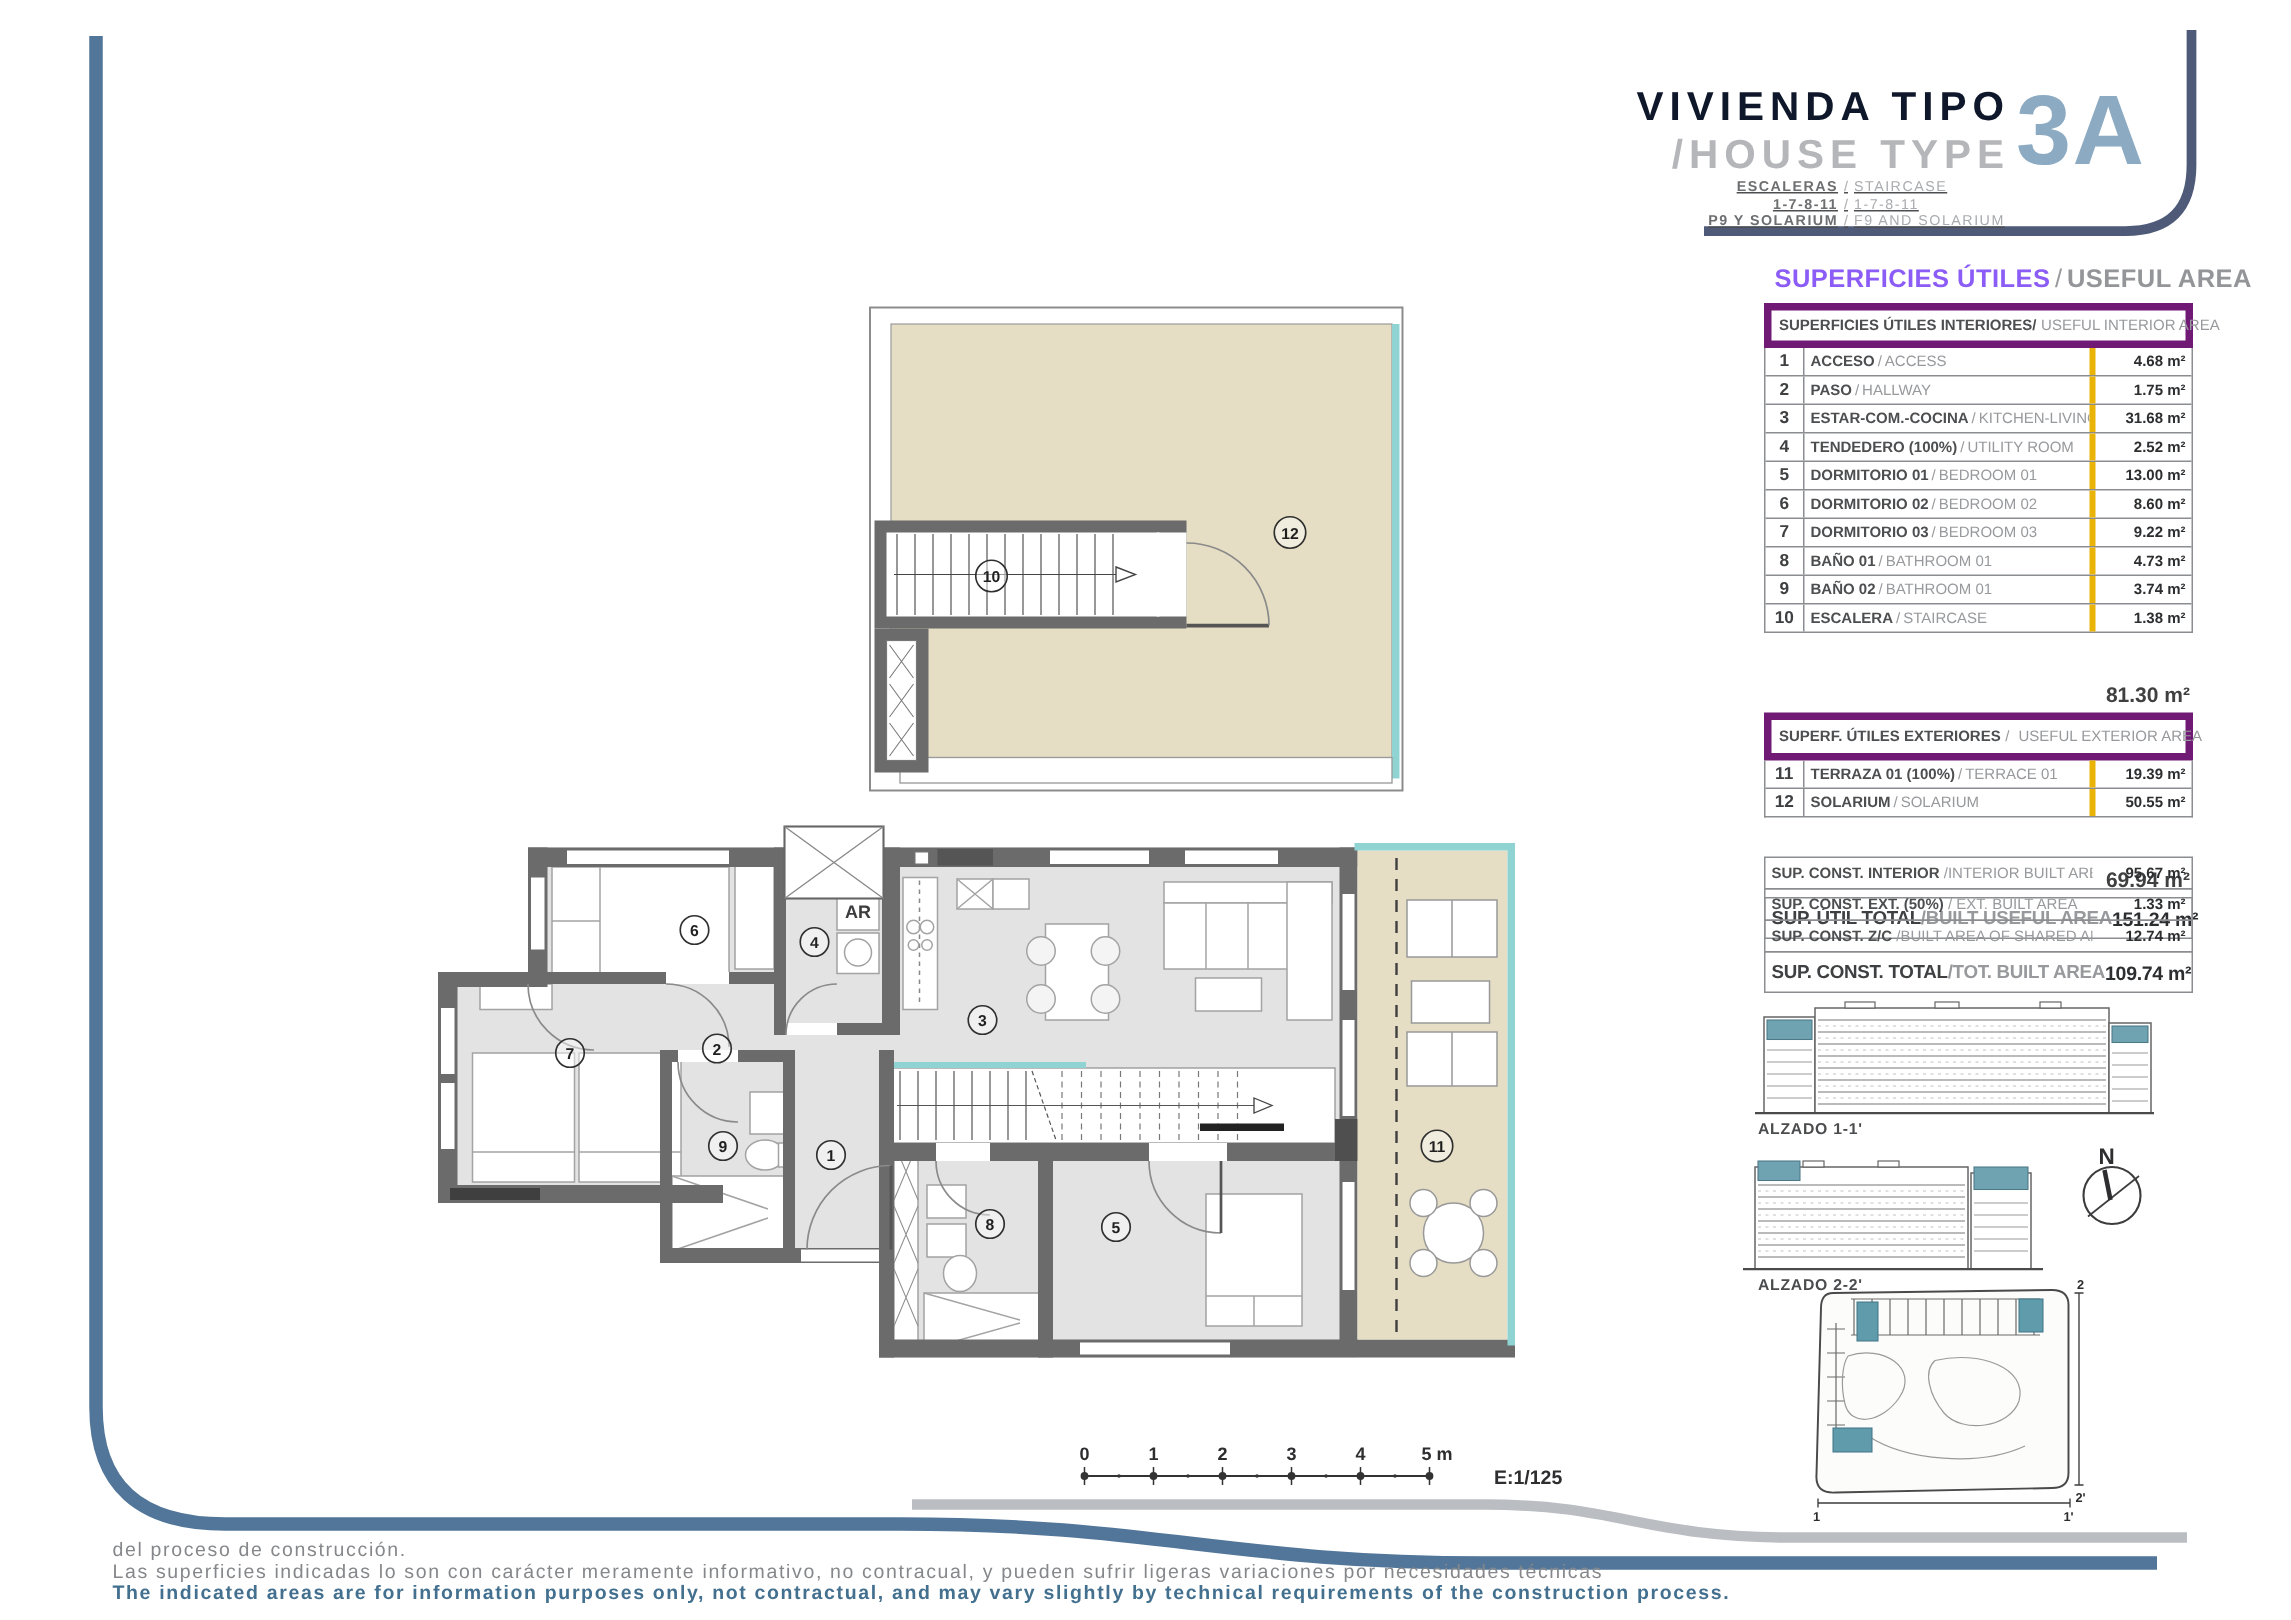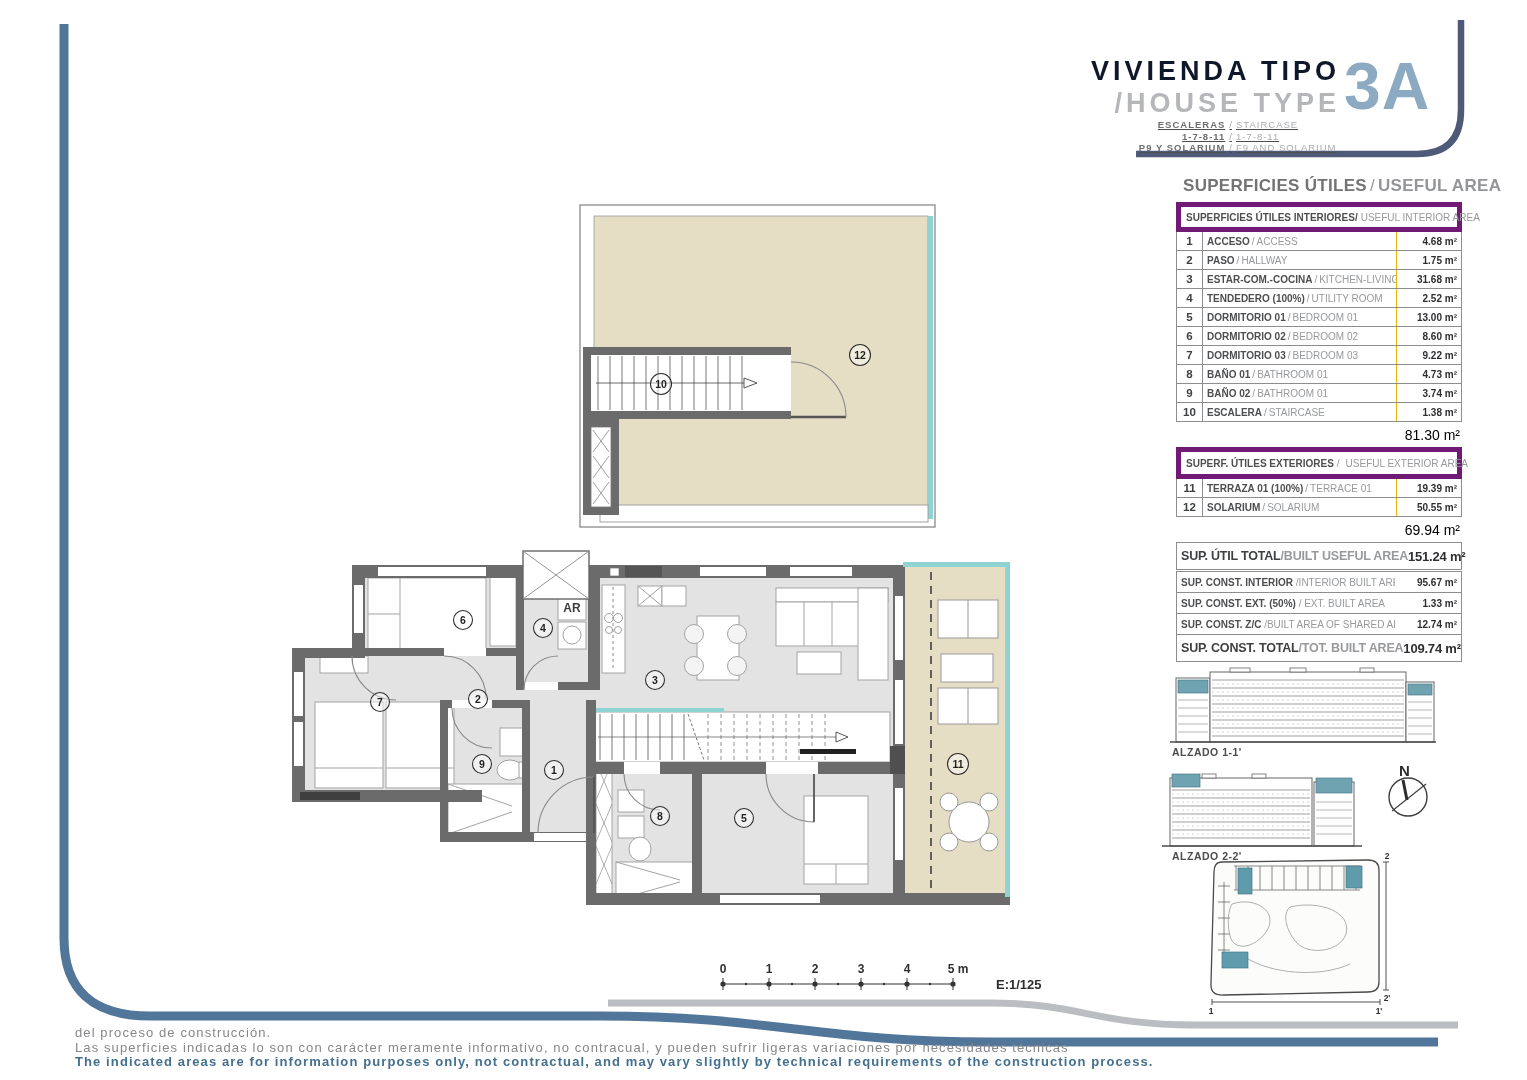--- a/index.html
+++ b/index.html
@@ -13,37 +13,37 @@
                font-size:27px;font-weight:bold;letter-spacing:4px;color:#b4b6b9;white-space:nowrap;}
   .type-code{position:absolute;left:1344px;top:48px;width:100px;font-size:66px;font-weight:bold;
              color:#8cabc3;letter-spacing:1px;}
   .stairs-block{position:absolute;left:1080px;top:119px;width:260px;font-size:9.5px;line-height:11.5px;text-decoration:underline;}
   .stairs-row{display:flex;justify-content:flex-end;align-items:baseline;}
   .tb-es{font-weight:bold;color:#6d6e70;letter-spacing:1px;text-align:right;}
   .tb-sl{color:#a9abae;margin:0 4px;}
   .tb-en{color:#a9abae;letter-spacing:1px;width:104px;text-align:left;}
   
   .sec-title{position:absolute;font-size:17px;font-weight:bold;white-space:nowrap;letter-spacing:.3px;}
-  .sec-title .es{color:#737373;} .sec-title .en{color:#939598;}
+  .sec-title .es{color:#8b5cf6;} .sec-title .en{color:#939598;}
   .sl{color:#97999c;margin:0 3px;font-weight:normal;}
   .tbl{position:absolute;left:1176px;width:286px;font-size:10px;}
   .t-head{border:5px solid #701a75;height:20px;display:flex;align-items:center;padding:0 5px;white-space:nowrap;}
   .t-head .es{font-weight:bold;color:#4d4e50;} .t-head .en{color:#97999c;margin-left:3px;}
   .t-body{border:1px solid #8b8d90;border-top:none;}
   .t-row{display:flex;border-bottom:1px solid #8b8d90;height:18px;align-items:stretch;}
   .t-row:last-child{border-bottom:none;}
   .col-num{width:25px;border-right:1px solid #8b8d90;display:flex;align-items:center;justify-content:center;
            font-weight:bold;font-size:11.5px;color:#3f4042;}
   .col-label{flex:1;display:flex;align-items:center;padding:0 4px;white-space:nowrap;overflow:hidden;}
   .col-label .es{font-weight:bold;color:#4d4e50;} .col-label .en{color:#97999c;}
   .col-label .sl{margin:0 2px;}
-  .col-area{width:60px;border-left:1px solid #eab308;display:flex;align-items:center;justify-content:flex-end;
+  .col-area{width:60px;border-left:4px solid #eab308;display:flex;align-items:center;justify-content:flex-end;
             padding-right:4px;font-weight:bold;color:#2d2e30;}
   .subtotal{display:flex;justify-content:flex-end;align-items:center;height:25px;
-            font-weight:normal;font-size:14px;color:#000000;padding-right:2px;}
+            font-weight:bold;font-size:14px;color:#404040;padding-right:2px;margin-top:28px;}
   .total-box{border:1px solid #8b8d90;height:26px;display:flex;align-items:center;justify-content:space-between;
              padding:0 4px;font-size:12.5px;font-weight:bold;color:#3f4042;letter-spacing:-.2px;white-space:nowrap;}
   .total-box .tval{font-size:13px;color:#2d2e30;}
   .bt-row{display:flex;border:1px solid #8b8d90;height:20px;align-items:center;margin-top:-1px;
           padding:0 4px;white-space:nowrap;}
   .bt-row .lab{flex:1;overflow:hidden;}
   .bt-row .es{font-weight:bold;color:#4d4e50;} .bt-row .en{color:#97999c;}
   .bt-row .val{width:62px;text-align:right;font-weight:bold;color:#2d2e30;}
   
   .disclaimer{position:absolute;left:75px;top:1026px;width:1400px;font-size:13px;line-height:14.5px;

